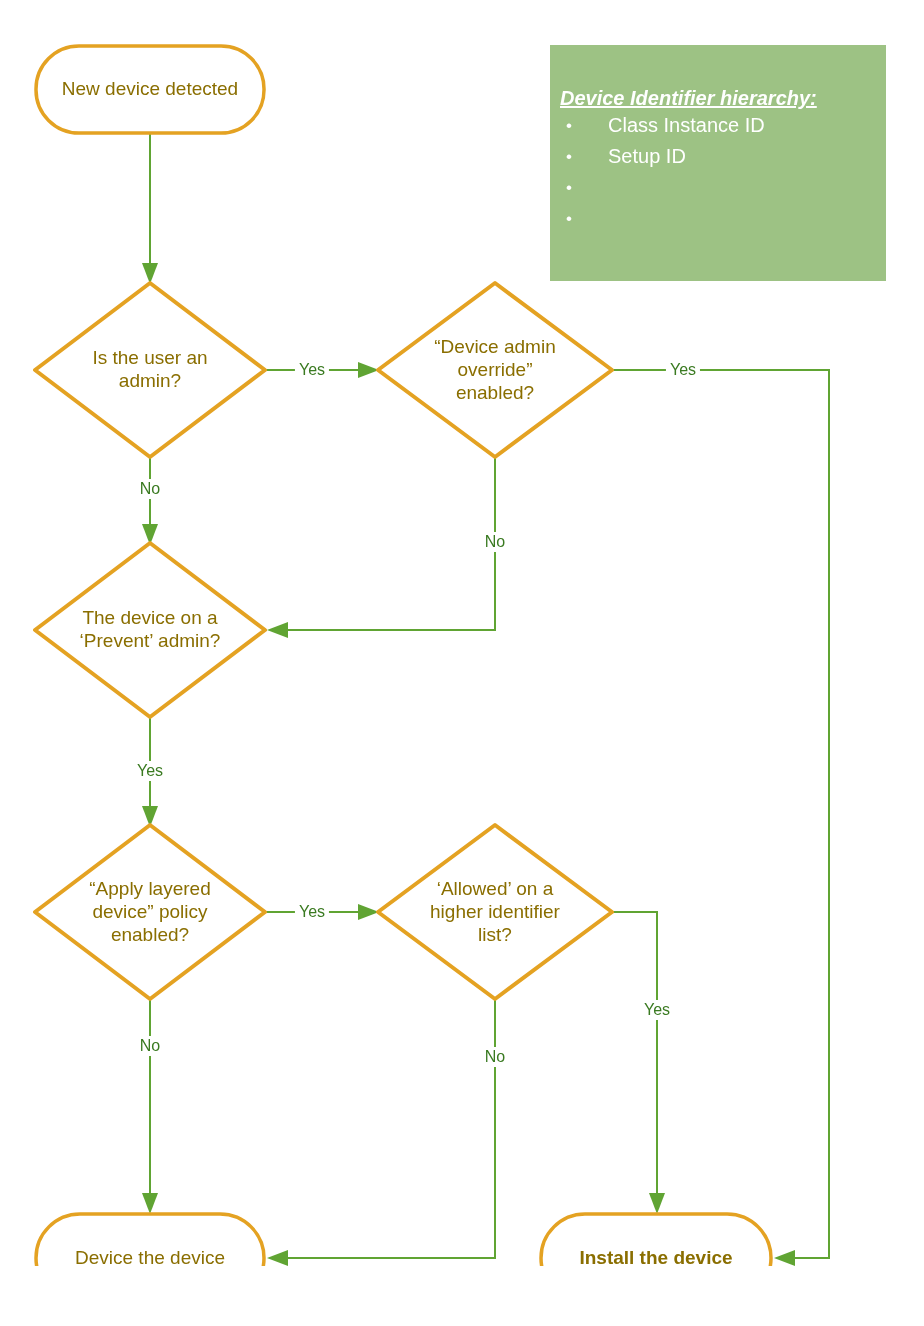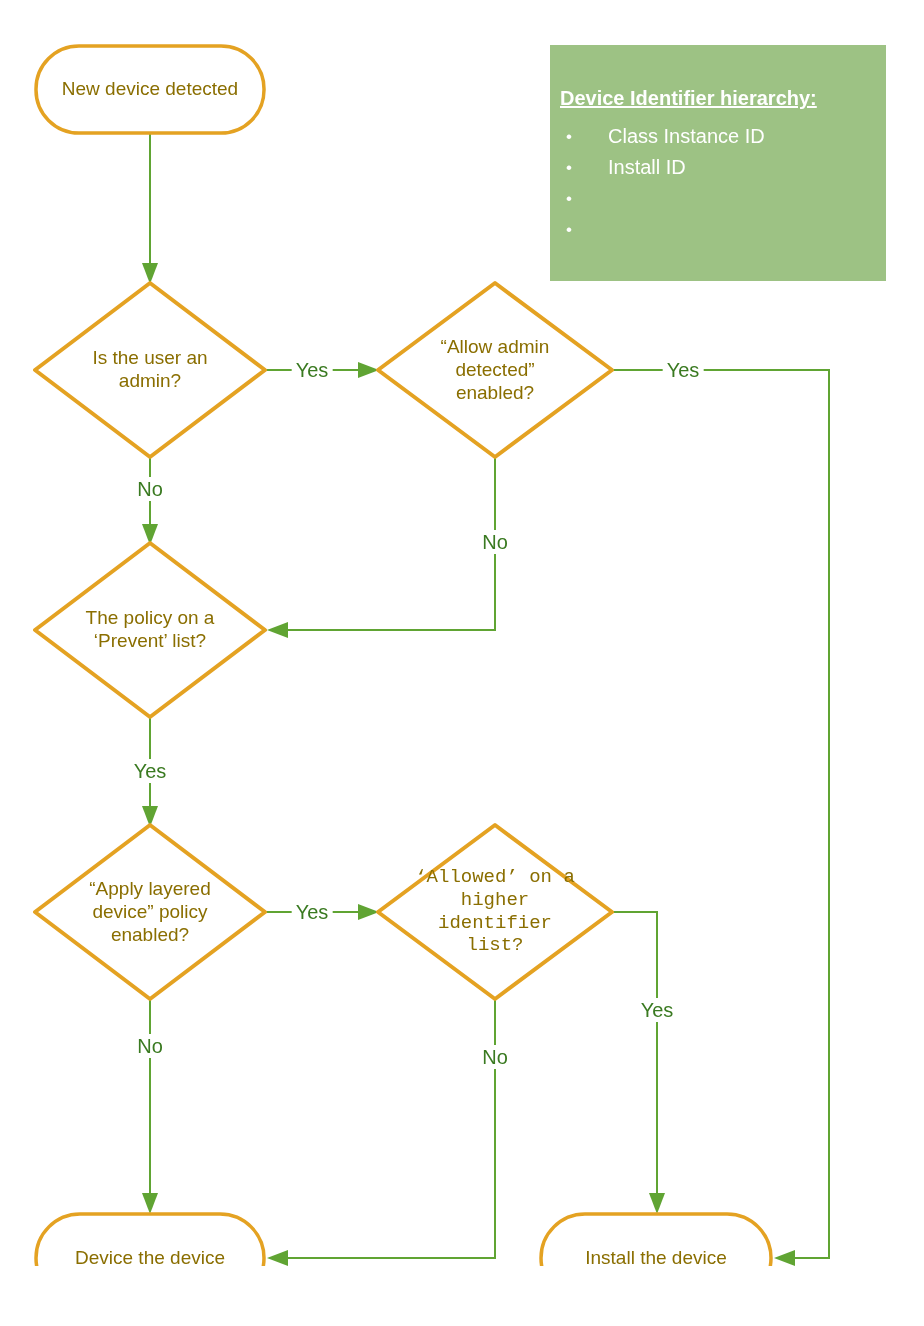--- a/index.html
+++ b/index.html
@@ -21,43 +21,43 @@
   .terminator{fill:#fff;stroke:var(--node-border);stroke-width:3.5;}
   .node-label{
     position:absolute;transform:translate(-50%,-50%);
     color:var(--node-text);font-size:19px;line-height:1.2;text-align:center;
   }
   .lbl-start{left:150px;top:89px;width:210px;}
   .lbl-admin{left:150px;top:370px;width:150px;}
   .lbl-override{left:495px;top:370px;width:140px;}
   .lbl-prevent{left:150px;top:630px;width:170px;}
   .lbl-layered{left:150px;top:912px;width:152px;}
-  .lbl-higher{left:495px;top:912px;width:168px;font-family:Liberation Mono, monospace;}
+  .lbl-higher{left:495px;top:912px;width:168px;}
   .lbl-block{left:150px;top:1258px;width:210px;}
-  .lbl-install{left:656px;top:1258px;width:210px;}
+  .lbl-install{left:656px;top:1258px;width:210px;font-weight:bold;}
   .edge-label{
     position:absolute;transform:translate(-50%,-50%);
-    color:var(--edge-label-text);font-size:20px;line-height:1;
+    color:var(--edge-label-text);font-size:16px;line-height:1;
     background:var(--background);padding:2px 4px;white-space:nowrap;text-align:right;
   }
   .elbl-admin-override{left:312px;top:370px;}
   .elbl-admin-prevent{left:150px;top:489px;}
   .elbl-override-install{left:683px;top:370px;}
   .elbl-override-prevent{left:495px;top:542px;}
   .elbl-prevent-layered{left:150px;top:771px;}
   .elbl-layered-higher{left:312px;top:912px;}
   .elbl-layered-block{left:150px;top:1046px;}
   .elbl-higher-block{left:495px;top:1057px;}
   .elbl-higher-install{left:657px;top:1010px;}
   .legend{
     position:absolute;left:550px;top:45px;width:336px;height:236px;
     background:var(--legend-bg);color:var(--legend-text);
     padding:42px 10px 0 10px;font-size:20px;
   }
-  .legend-title{font-weight:bold;text-decoration:underline;margin-bottom:11px;}
+  .legend-title{font-weight:bold;text-decoration:underline;font-style:italic;}
   .legend-list{list-style:none;}
   .legend-item{display:flex;line-height:31px;}
   .legend-bullet{width:48px;padding-left:6px;font-size:17px;}
 </style>
 </head>
 <body>
 
 <div class="canvas">
 
   <svg width="924" height="1326" viewBox="0 0 924 1326">
@@ -108,22 +108,22 @@
     <polygon class="decision" points="495,283 612,370 495,457 378,370"></polygon>
     <polygon class="decision" points="150,543 265,630 150,717 35,630"></polygon>
     <polygon class="decision" points="150,825 265,912 150,999 35,912"></polygon>
     <polygon class="decision" points="495,825 612,912 495,999 378,912"></polygon>
     <rect class="terminator" x="36" y="1214" width="228" height="88" rx="44" ry="44"></rect>
     <rect class="terminator" x="541" y="1214" width="230" height="88" rx="44" ry="44"></rect>
   </svg>
 
   <div class="node-label lbl-start">New device detected</div>
   <div class="node-label lbl-admin">Is the user an admin?</div>
-  <div class="node-label lbl-override">“Allow admin detected” enabled?</div>
-  <div class="node-label lbl-prevent">The policy on a ‘Prevent’ list?</div>
+  <div class="node-label lbl-override">“Device admin override” enabled?</div>
+  <div class="node-label lbl-prevent">The device on a ‘Prevent’ admin?</div>
   <div class="node-label lbl-layered">“Apply layered device” policy enabled?</div>
   <div class="node-label lbl-higher">‘Allowed’ on a higher identifier list?</div>
   <div class="node-label lbl-block">Device the device</div>
   <div class="node-label lbl-install">Install the device</div>
 
   <div class="edge-label elbl-admin-override">Yes</div>
   <div class="edge-label elbl-admin-prevent">No</div>
   <div class="edge-label elbl-override-install">Yes</div>
   <div class="edge-label elbl-override-prevent">No</div>
   <div class="edge-label elbl-prevent-layered">Yes</div>
@@ -134,21 +134,21 @@
 
   <div class="legend">
     <div class="legend-title">Device Identifier hierarchy:</div>
     <ul class="legend-list">
       <li class="legend-item">
         <span class="legend-bullet">•</span>
         <span>Class Instance ID</span>
       </li>
       <li class="legend-item">
         <span class="legend-bullet">•</span>
-        <span>Install ID</span>
+        <span>Setup ID</span>
       </li>
       <li class="legend-item">
         <span class="legend-bullet">•</span>
       </li>
       <li class="legend-item">
         <span class="legend-bullet">•</span>
       </li>
     </ul>
   </div>
 

